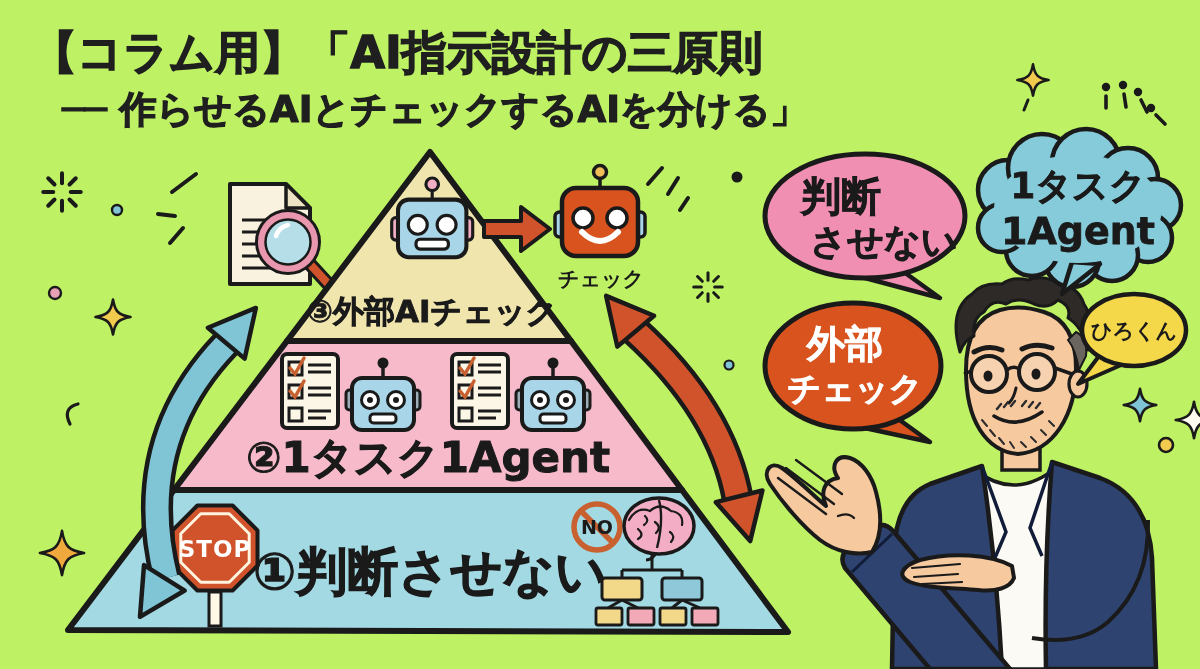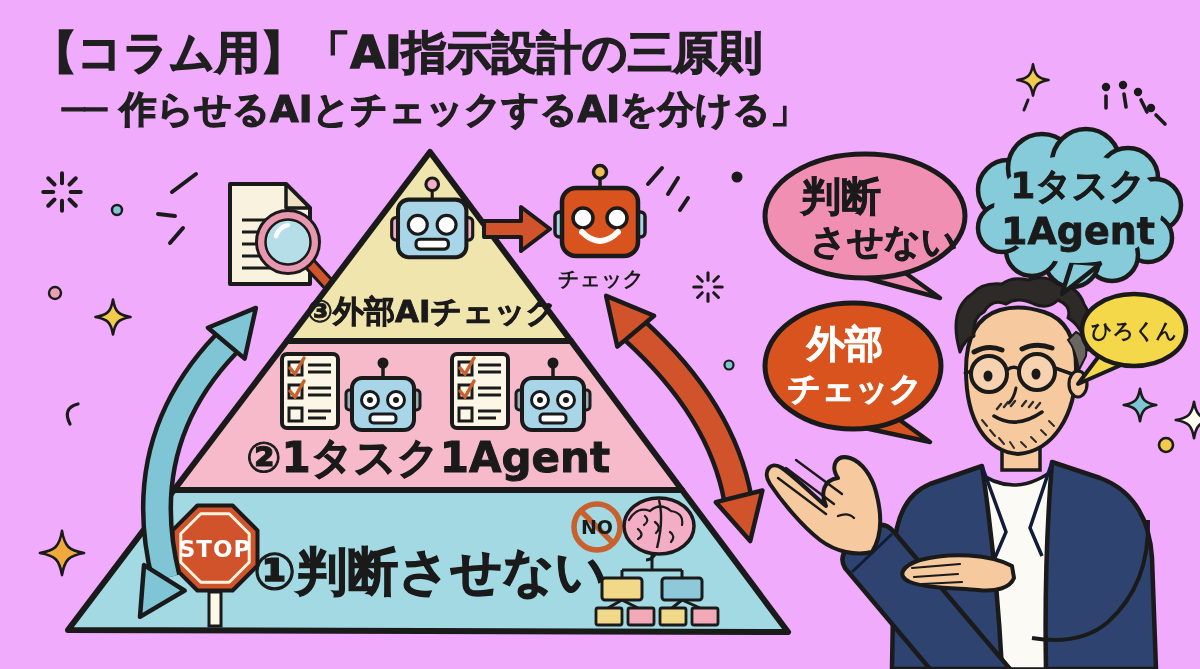--- a/index.html
+++ b/index.html
@@ -1,18 +1,18 @@
 <!DOCTYPE html>
 <html><head>
 <meta charset="utf-8">
 <style>
   html,body{margin:0;padding:0;}
   #canvas{
     position:relative;width:1200px;height:669px;overflow:hidden;
-    background:#f0abfc;
+    background:#bef264;
     font-family:"DejaVu Sans","Liberation Sans",sans-serif;
   }
   svg text{font-family:"DejaVu Sans","Liberation Sans",sans-serif;}
 </style>
 </head>
 <body>
 
 <div id="canvas">
 <svg width="1200" height="669" viewBox="0 0 1200 669">
   <defs>

